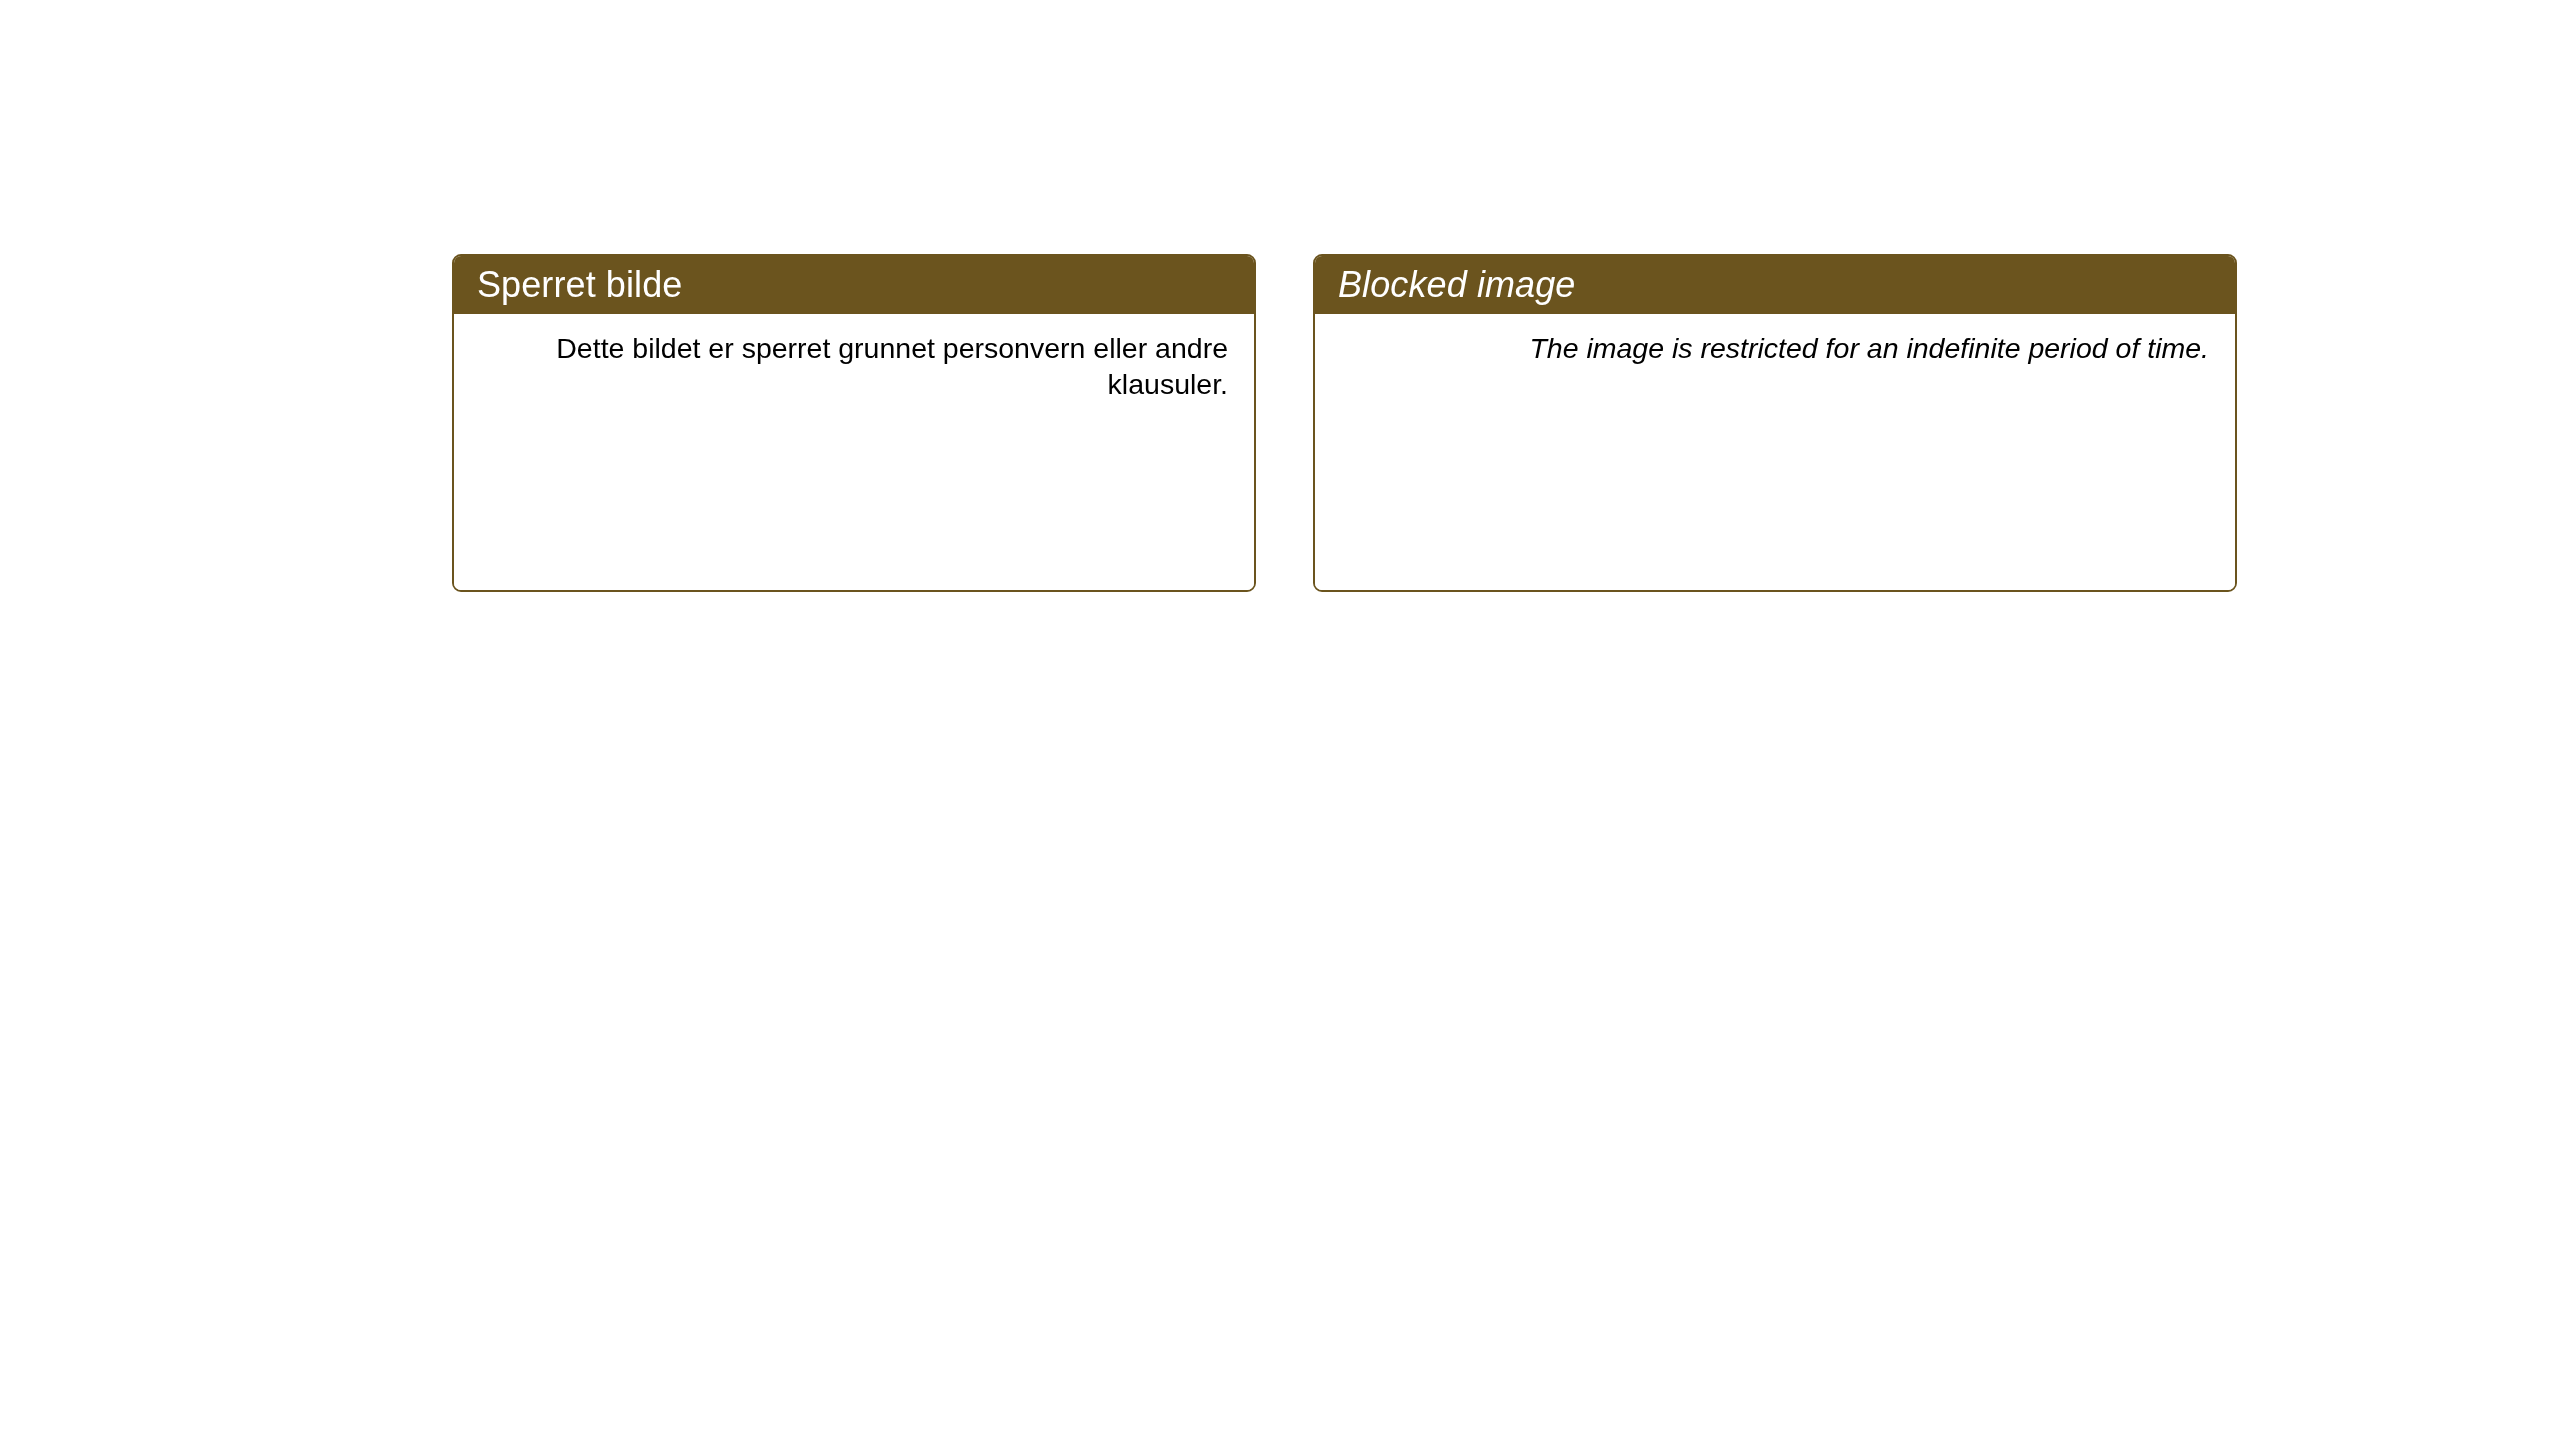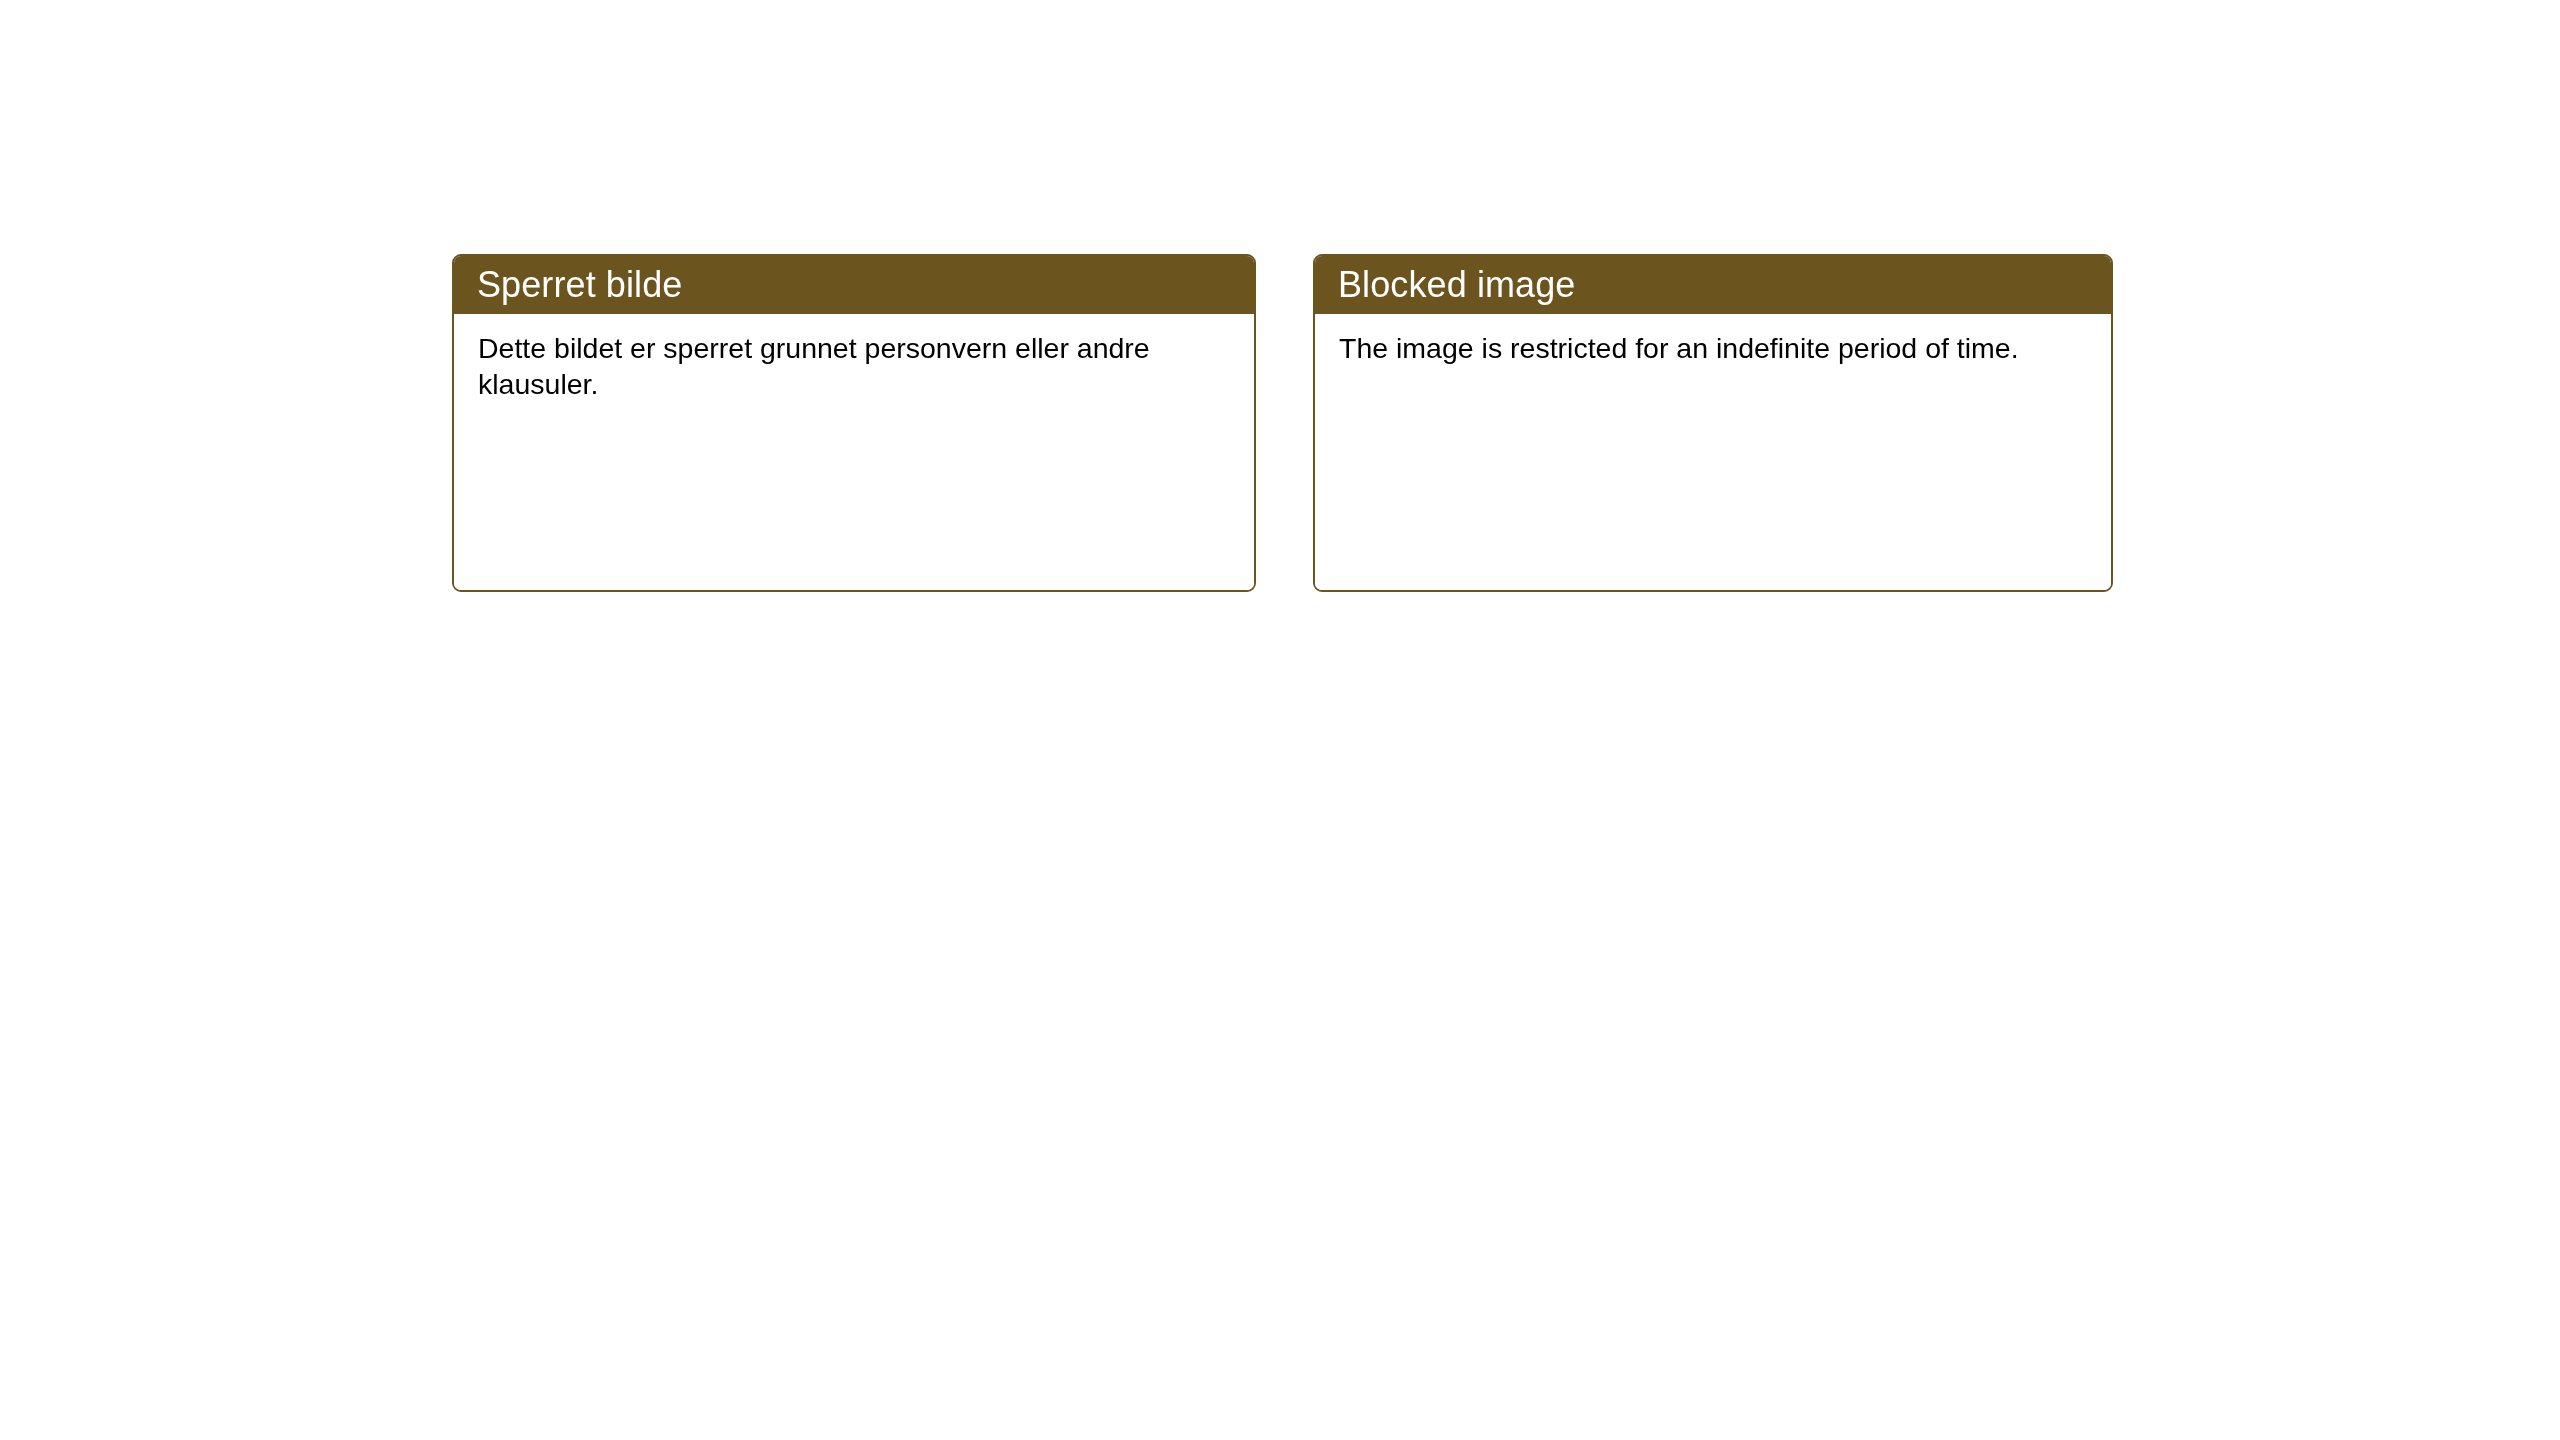--- a/index.html
+++ b/index.html
@@ -33,21 +33,21 @@
     border: 2px solid #6b541e;
     border-radius: 9px;
     overflow: hidden;
     height: 338px;
     display: flex;
     flex-direction: column;
     margin-top: 14px;
   }
 
   .notice-card.card-left  { width: 804px; }
-  .notice-card.card-right { width: 800px; }
+  .notice-card.card-right { width: 924px; font-style: italic; }
 
   .card-header {
     box-sizing: border-box;
     height: 58px;
     background: #6b541e;
     display: flex;
     align-items: center;
     padding: 0 0 0 23px;
     flex: 0 0 auto;
   }
@@ -56,23 +56,24 @@
     color: #ffffff;
     font-size: 36px;
     line-height: 40px;
     font-weight: normal;
     letter-spacing: 0.1px;
     white-space: nowrap;
   }
 
   .card-body {
     box-sizing: border-box;
-    padding: 16px 19px 0 24px;
+    padding: 16px 26px 0 24px;
     flex: 1 1 auto;
     background: #ffffff;
+    text-align: right;
   }
 
   .card-body p {
     margin: 0;
     color: #000000;
     font-size: 28.5px;
     line-height: 36px;
     font-weight: normal;
   }
 

